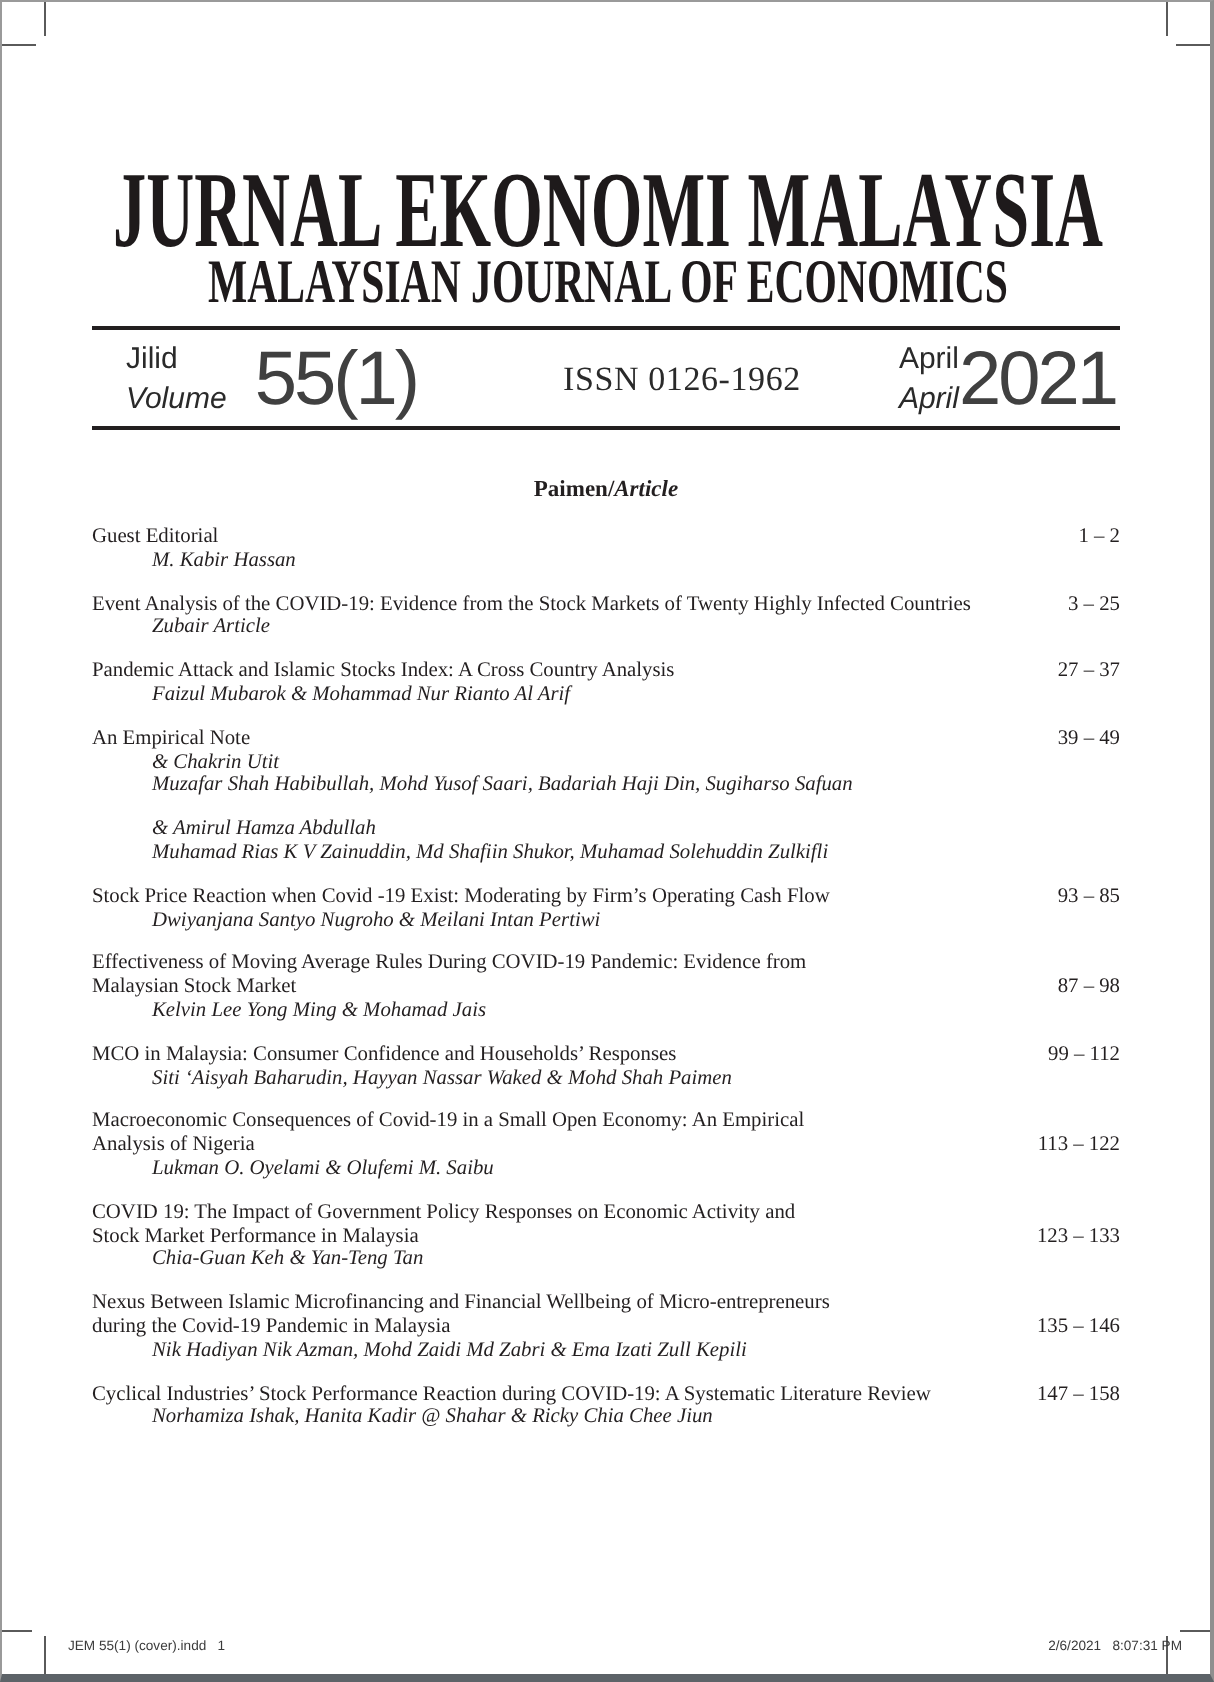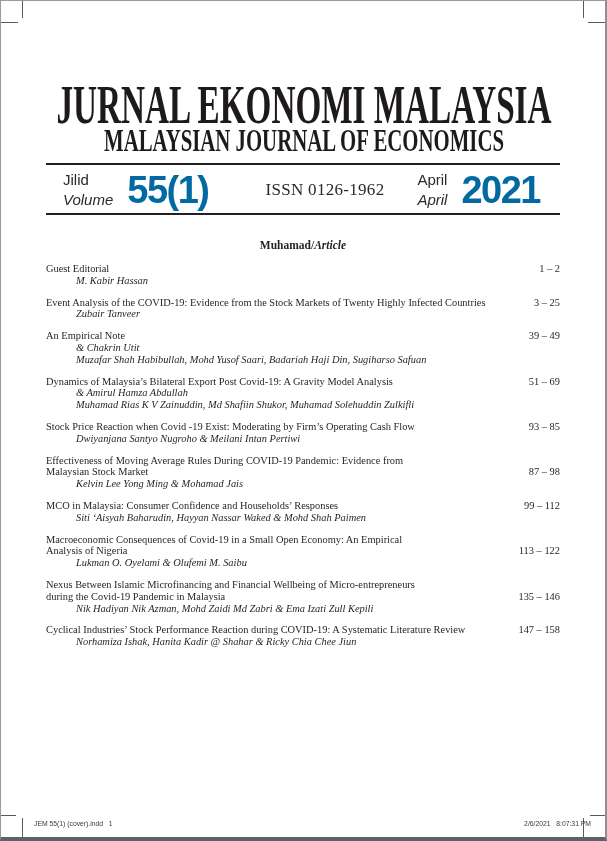--- a/index.html
+++ b/index.html
@@ -55,37 +55,37 @@
     font-family: "Liberation Sans", sans-serif;
     font-size: 15px;
     line-height: 1.3;
     color: #2a2a2a;
   }
   .small-labels .it { font-style: italic; display: block; }
   .small-labels .rm { display: block; }
   .vol-labels { margin-left: 17px; }
   .big-num {
     font-family: "Liberation Sans", sans-serif;
-    font-weight: bold;
+    font-weight: normal;
     font-size: 38px;
     letter-spacing: -1.5px;
-    color: #0369a1;
+    color: #404040;
     line-height: 1;
   }
   .vol-number { margin-left: 14px; }
   .issn {
     justify-self: center;
     font-family: Liberation Serif, serif;
     font-size: 17px;
     letter-spacing: 0.3px;
     color: #2a2a2a;
     padding-left: 24px;
   }
-  .month-labels { margin-right: 14px; }
-  .year { margin-right: 20px; }
+  .month-labels { }
+  .year { margin-right: 2px; }
 
   .toc-heading {
     margin-top: 24px;
     margin-bottom: 12px;
     text-align: center;
     font-size: 11.5px;
     font-weight: bold;
   }
   .toc-heading .i { font-style: italic; }
 
@@ -151,59 +151,62 @@
       <div class="small-labels month-labels">
         <span class="rm">April</span>
         <span class="it">April</span>
       </div>
       <div class="big-num year">2021</div>
     </div>
 
     <div class="rule"></div>
 
     <div class="toc-heading">
-      <span class="b">Muhamad/</span><span class="i">Article</span>
+      <span class="b">Paimen/</span><span class="i">Article</span>
     </div>
 
     <div class="toc-entries" id="toc-entries">
         <div class="entry">
           <div class="title-row">
             <div class="t-lines">
               <div class="t-line">Guest Editorial</div>
             </div>
             <div class="pages">1 – 2</div>
           </div>
           <div class="a-line">M. Kabir Hassan</div>
         </div>
         <div class="entry">
           <div class="title-row">
             <div class="t-lines">
               <div class="t-line">Event Analysis of the COVID-19: Evidence from the Stock Markets of Twenty Highly Infected Countries</div>
             </div>
             <div class="pages">3 – 25</div>
           </div>
-          <div class="a-line">Zubair Tanveer</div>
+          <div class="a-line">Zubair Article</div>
+        </div>
+        <div class="entry">
+          <div class="title-row">
+            <div class="t-lines">
+              <div class="t-line">Pandemic Attack and Islamic Stocks Index: A Cross Country Analysis</div>
+            </div>
+            <div class="pages">27 – 37</div>
+          </div>
+          <div class="a-line">Faizul Mubarok &amp; Mohammad Nur Rianto Al Arif</div>
         </div>
         <div class="entry">
           <div class="title-row">
             <div class="t-lines">
               <div class="t-line">An Empirical Note</div>
             </div>
             <div class="pages">39 – 49</div>
           </div>
           <div class="a-line">&amp; Chakrin Utit</div>
           <div class="a-line">Muzafar Shah Habibullah, Mohd Yusof Saari, Badariah Haji Din, Sugiharso Safuan</div>
         </div>
         <div class="entry">
-          <div class="title-row">
-            <div class="t-lines">
-              <div class="t-line">Dynamics of Malaysia’s Bilateral Export Post Covid-19: A Gravity Model Analysis</div>
-            </div>
-            <div class="pages">51 – 69</div>
-          </div>
           <div class="a-line">&amp; Amirul Hamza Abdullah</div>
           <div class="a-line">Muhamad Rias K V Zainuddin, Md Shafiin Shukor, Muhamad Solehuddin Zulkifli</div>
         </div>
         <div class="entry">
           <div class="title-row">
             <div class="t-lines">
               <div class="t-line">Stock Price Reaction when Covid -19 Exist: Moderating by Firm’s Operating Cash Flow</div>
             </div>
             <div class="pages">93 – 85</div>
           </div>
@@ -230,20 +233,30 @@
         </div>
         <div class="entry">
           <div class="title-row">
             <div class="t-lines">
               <div class="t-line">Macroeconomic Consequences of Covid-19 in a Small Open Economy: An Empirical</div>
               <div class="t-line">Analysis of Nigeria</div>
             </div>
             <div class="pages">113 – 122</div>
           </div>
           <div class="a-line">Lukman O. Oyelami &amp; Olufemi M. Saibu</div>
+        </div>
+        <div class="entry">
+          <div class="title-row">
+            <div class="t-lines">
+              <div class="t-line">COVID 19: The Impact of Government Policy Responses on Economic Activity and</div>
+              <div class="t-line">Stock Market Performance in Malaysia</div>
+            </div>
+            <div class="pages">123 – 133</div>
+          </div>
+          <div class="a-line">Chia-Guan Keh &amp; Yan-Teng Tan</div>
         </div>
         <div class="entry">
           <div class="title-row">
             <div class="t-lines">
               <div class="t-line">Nexus Between Islamic Microfinancing and Financial Wellbeing of Micro-entrepreneurs</div>
               <div class="t-line">during the Covid-19 Pandemic in Malaysia</div>
             </div>
             <div class="pages">135 – 146</div>
           </div>
           <div class="a-line">Nik Hadiyan Nik Azman, Mohd Zaidi Md Zabri &amp; Ema Izati Zull Kepili</div>

